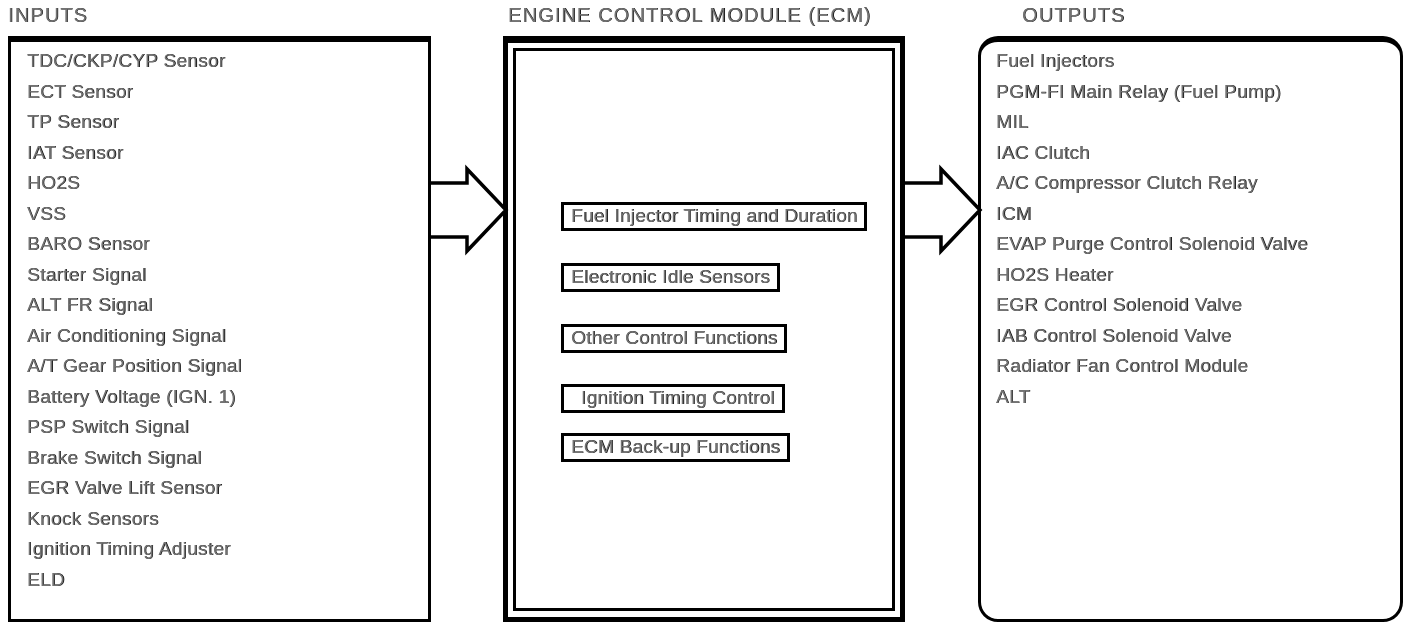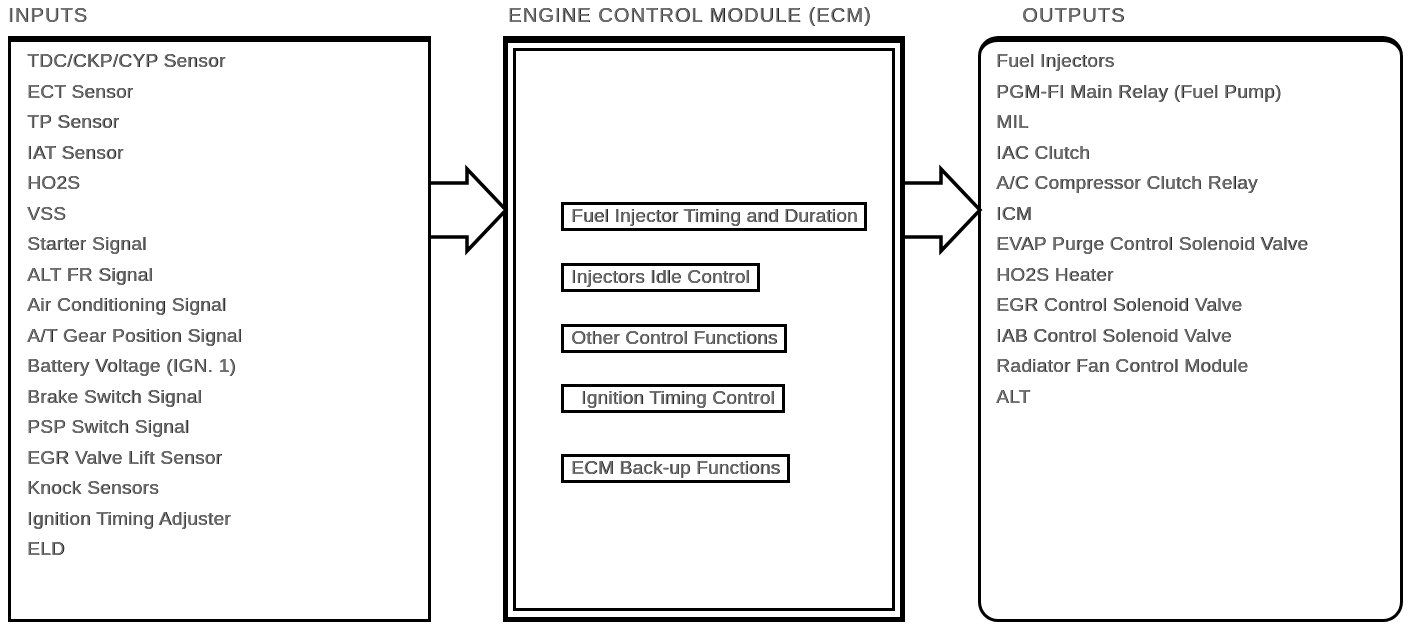--- a/index.html
+++ b/index.html
@@ -77,21 +77,21 @@
     letter-spacing: 0.2px;
     white-space: nowrap;
     text-shadow: 0.6px 0 0 #000;
     z-index: 2;
     margin-left: 40px;
   }
   #fn-0 { top: 159px; }
   #fn-1 { top: 220px; }
   #fn-2 { top: 281px; }
   #fn-3 { top: 341px; padding-left: 17px; }
-  #fn-4 { top: 411px; }
+  #fn-4 { top: 390px; }
 
   #arrow-layer {
     position: absolute;
     left: 0; top: 0;
     width: 1408px;
     height: 640px;
     pointer-events: none;
   }
   .block-arrow {
     fill: #ffffff;
@@ -110,38 +110,39 @@
   <div class="col-title" id="outputs-title">OUTPUTS</div>
 
   <div class="panel" id="inputs-panel">
     <ul class="item-list">
       <li>TDC/CKP/CYP Sensor</li>
       <li>ECT Sensor</li>
       <li>TP Sensor</li>
       <li>IAT Sensor</li>
       <li>HO2S</li>
       <li>VSS</li>
+      <li>BARO Sensor</li>
       <li>Starter Signal</li>
       <li>ALT FR Signal</li>
       <li>Air Conditioning Signal</li>
       <li>A/T Gear Position Signal</li>
       <li>Battery Voltage (IGN. 1)</li>
+      <li>PSP Switch Signal</li>
       <li>Brake Switch Signal</li>
-      <li>PSP Switch Signal</li>
       <li>EGR Valve Lift Sensor</li>
       <li>Knock Sensors</li>
       <li>Ignition Timing Adjuster</li>
       <li>ELD</li>
     </ul>
   </div>
 
   <div class="panel" id="ecm-panel">
     <div id="ecm-inner"></div>
     <div class="fn-box" id="fn-0">Fuel Injector Timing and Duration</div>
-    <div class="fn-box" id="fn-1">Injectors Idle Control</div>
+    <div class="fn-box" id="fn-1">Electronic Idle Sensors</div>
     <div class="fn-box" id="fn-2">Other Control Functions</div>
     <div class="fn-box" id="fn-3">Ignition Timing Control</div>
     <div class="fn-box" id="fn-4">ECM Back-up Functions</div>
   </div>
 
   <div class="panel" id="outputs-panel">
     <ul class="item-list">
       <li>Fuel Injectors</li>
       <li>PGM-FI Main Relay (Fuel Pump)</li>
       <li>MIL</li>

